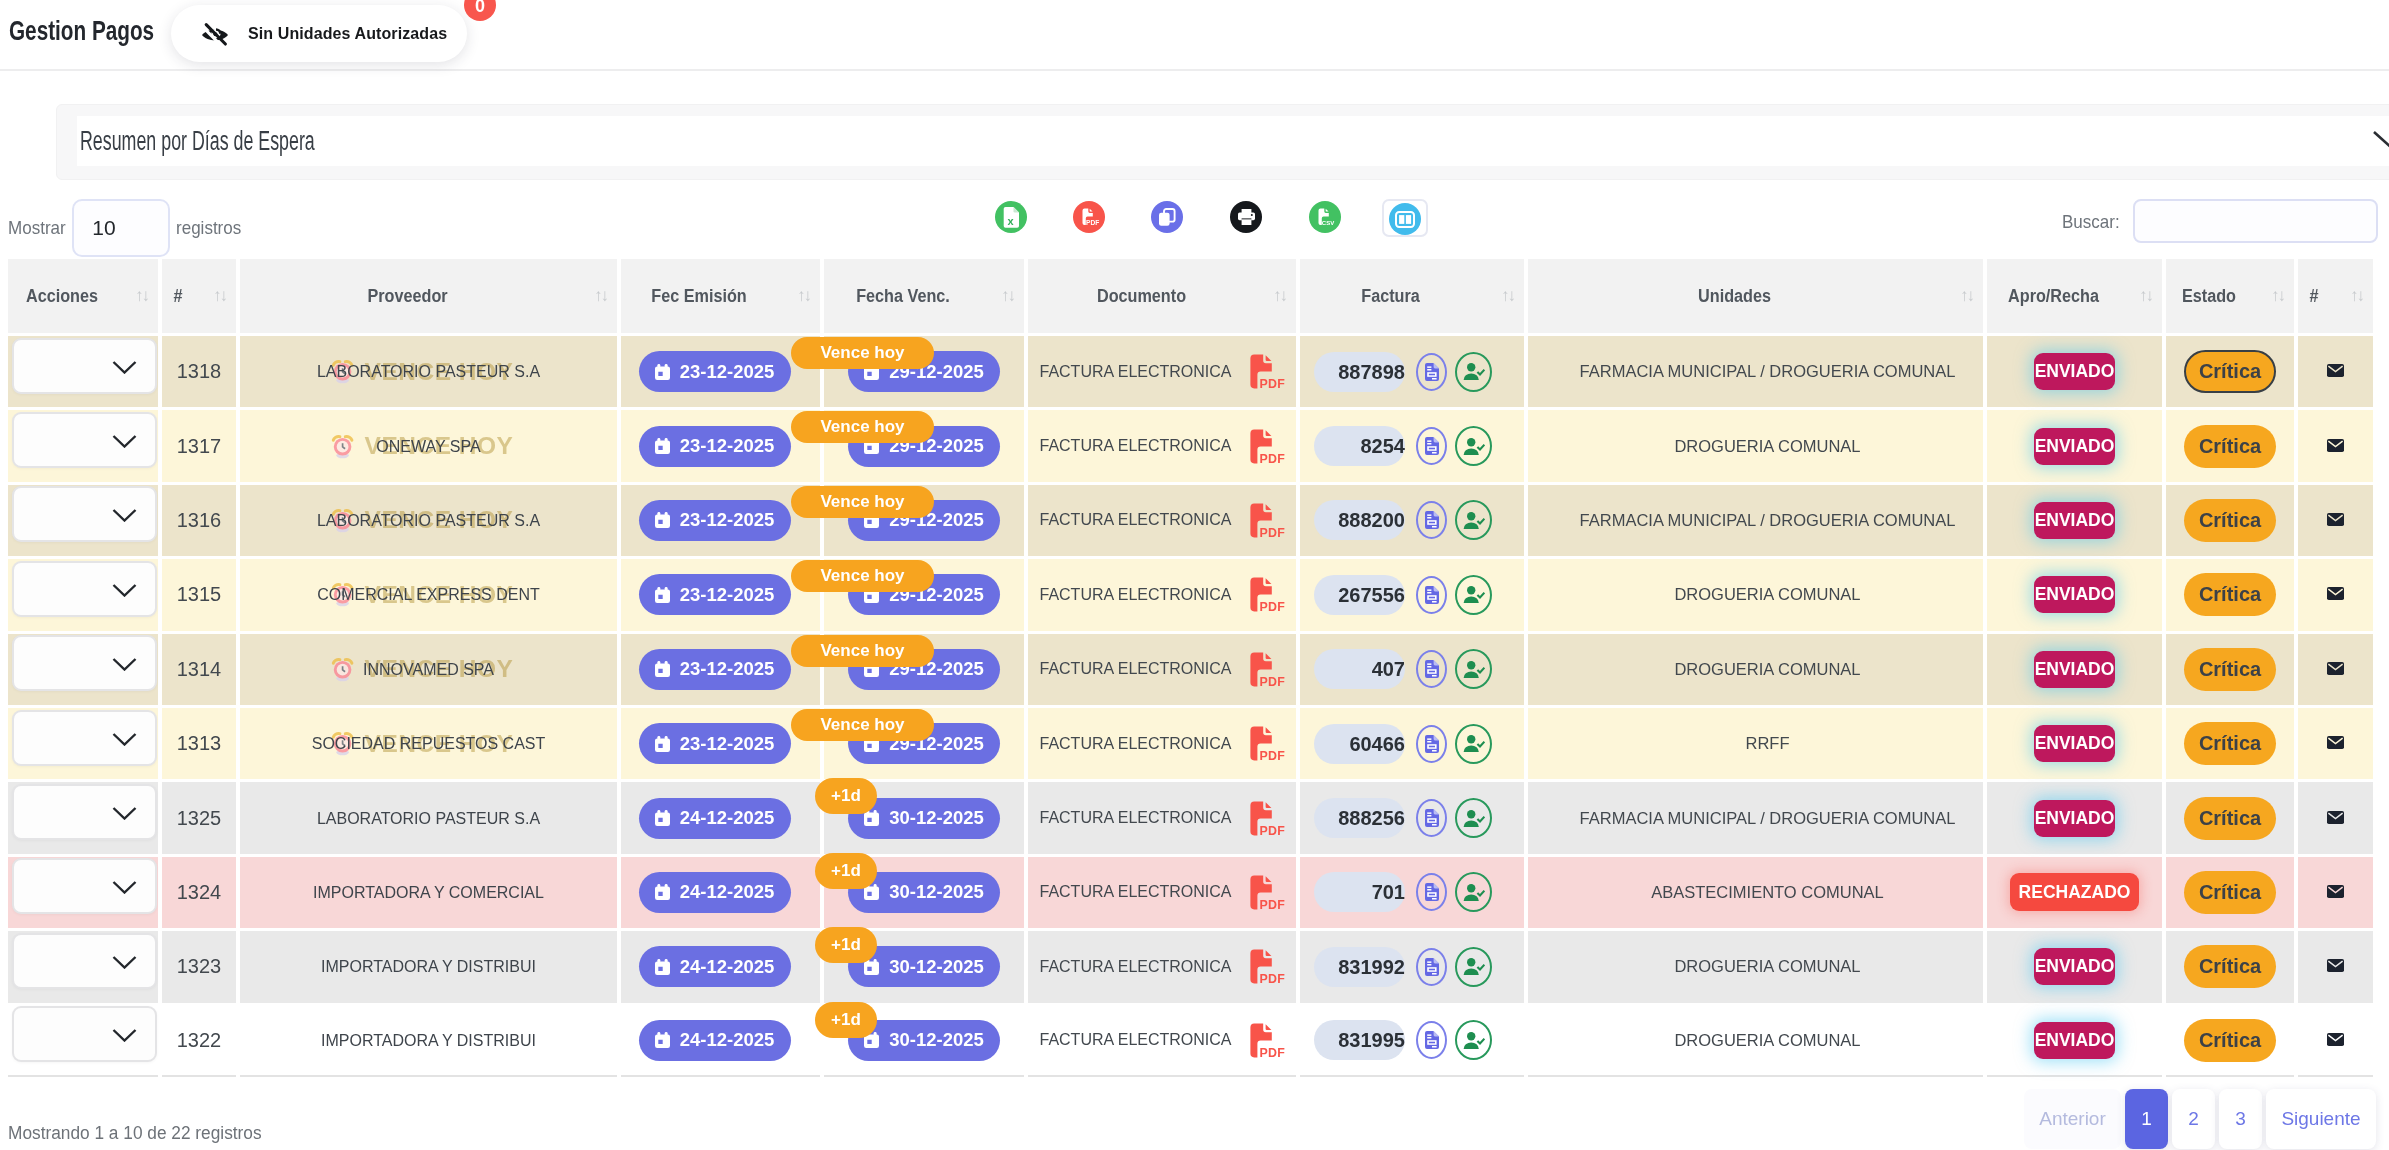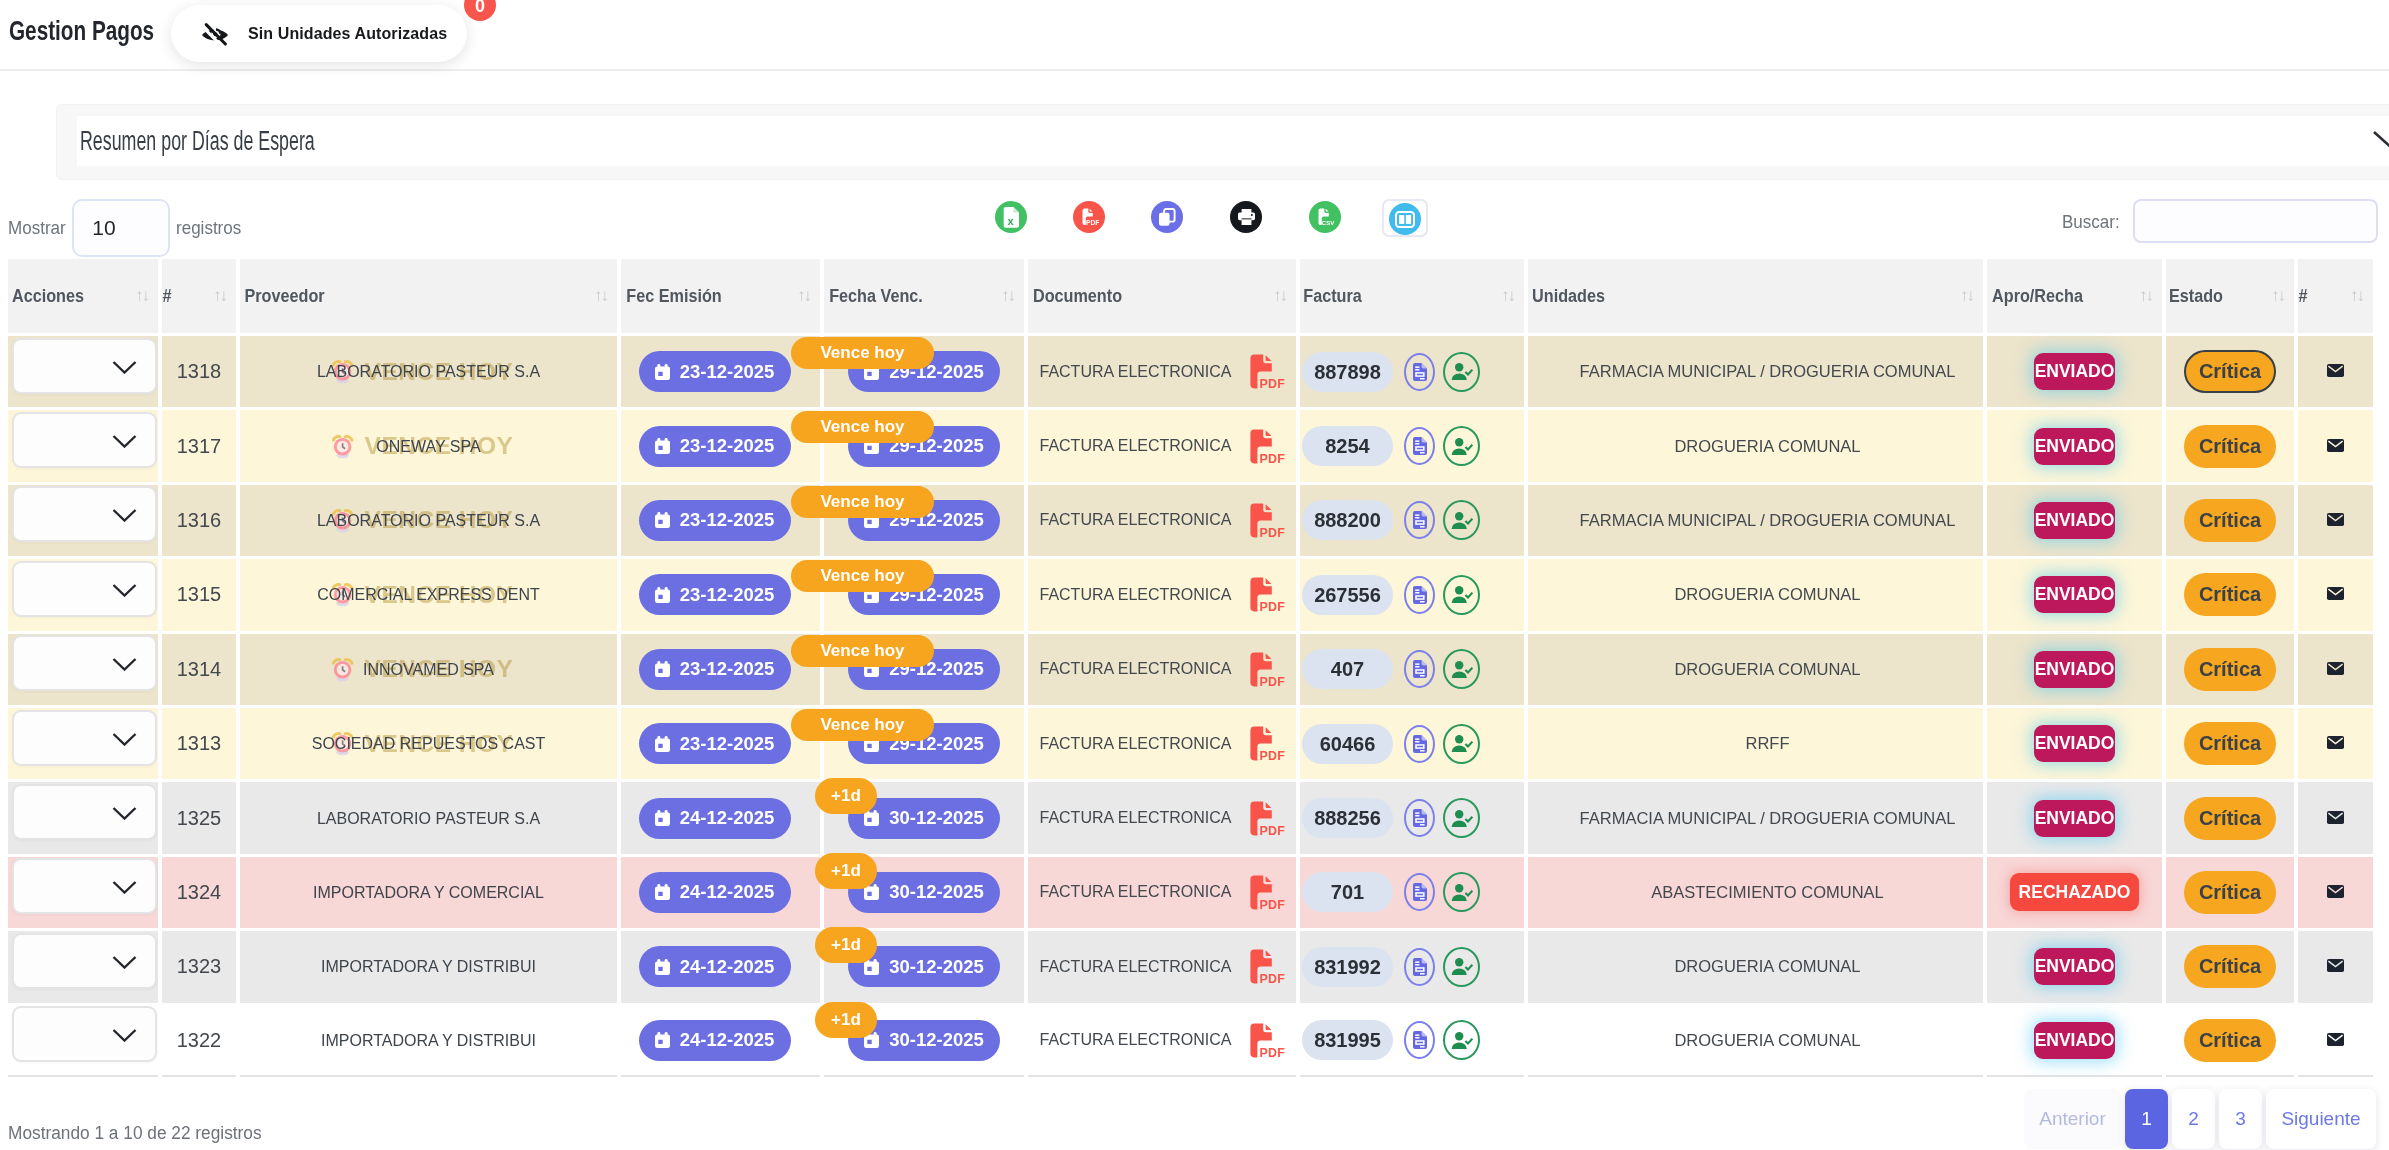--- a/index.html
+++ b/index.html
@@ -12,21 +12,21 @@
 .panel-inner { position:absolute; left:20px; right:20px; top:11px; height:50px; background:#fff; }
 .panel-inner .ptext { position:absolute; left:3px; top:0; line-height:50px; font-size:27px; color:#383e45; transform:scaleX(0.66); transform-origin:left center; white-space:nowrap; }
 .panel-inner svg { position:absolute; right:0px; top:14px; }
 .lbl { position:absolute; font-size:18.5px; color:#6e747b; transform:scaleX(0.92); transform-origin:left center; white-space:nowrap; }
 .lensel { position:absolute; left:72px; top:199px; width:98px; height:58px; background:#fdfdff; border:2px solid #dfe3f6; border-radius:10px; font-size:21px; color:#23272c; text-align:center; line-height:54px; padding-right:34px; }
 .cbtn { position:absolute; top:201px; width:32px; height:32px; border-radius:50%; display:flex; align-items:center; justify-content:center; }
 .colvis-box { position:absolute; left:1382px; top:199px; width:46px; height:38px; background:#fff; border:2px solid #e6e8f2; border-radius:7px; }
 .colvis-box .cbtn { position:absolute; }
 .search { position:absolute; left:2133px; top:199px; width:245px; height:44px; background:#fdfdff; border:2px solid #dcdff4; border-radius:8px; }
 table { position:absolute; left:4px; top:256px; border-collapse:separate; border-spacing:4px 3px; table-layout:fixed; width:2373px; }
-th { height:74px; background:#f2f2f2; font-size:18px; font-weight:bold; color:#51575e; position:relative; text-align:left; padding-right:42px; }
+th { height:74px; background:#f2f2f2; font-size:18px; font-weight:bold; color:#51575e; position:relative; text-align:center; padding-right:42px; }
 th .thx { display:inline-block; transform:scaleX(0.9); transform-origin:center; white-space:nowrap; }
 th .sa { position:absolute; right:10px; top:50%; transform:translateY(-50%); font-weight:normal; font-size:17px; color:#c7cacd; letter-spacing:-2px; }
 td { height:71.4px; text-align:center; vertical-align:middle; font-size:16.5px; color:#42484e; position:relative; padding:0; }
 .ra td { background:#ece4cb; }
 .rb td { background:#fdf6d9; }
 .rg td { background:#e9e9e9; }
 .rp td { background:#f8d7d7; }
 .rw td { background:#ffffff; }
 .lastrow td { border-bottom:2px solid #e3e3e3; }
 .sel { display:block; margin-left:4px; position:relative; top:-6px; width:145px; height:56px; background:#fdfdfd; border:2px solid #e4e4e6; border-radius:9px; position:relative; box-shadow:0 1px 3px rgba(0,0,0,0.04); }
@@ -39,21 +39,21 @@
 .wm .clk { opacity:0.85; }
 .wmt { margin-left:10px; font-size:24.5px; font-weight:bold; color:rgba(173,139,40,0.47); letter-spacing:0.5px; }
 .dbtn { display:inline-flex; align-items:center; justify-content:center; width:152px; height:41px; background:#6b6fe2; border-radius:24px; color:#fff; font-size:18.5px; font-weight:bold; }
 .dbl { position:relative; left:-6px; }
 .dbtn .cal { margin-right:10px; }
 .bdg { position:absolute; z-index:2; background:#f7a41f; color:#fff; font-weight:bold; border-radius:20px; display:flex; align-items:center; justify-content:center; }
 .bdg-v { left:-33px; top:1px; width:143px; height:32px; font-size:17px; }
 .bdg-p { left:-9px; top:-4px; width:62px; height:36px; font-size:17px; }
 .docw { display:inline-flex; align-items:center; font-size:16px; color:#42484e; white-space:nowrap; }
 .docw .pdfi { margin-left:15px; }
-.facw { display:flex; align-items:center; justify-content:flex-start; padding-left:2px; }
+.facw { display:flex; align-items:center; justify-content:flex-start; padding-left:14px;text-align:right; }
 .invp { display:inline-block; width:91px; height:40px; line-height:40px; border-radius:20px; background:#dce3f0; font-size:20px; font-weight:bold; color:#2b3036; }
 .ocir { display:inline-flex; align-items:center; justify-content:center; border-radius:50%; }
 .oc-p { width:31px; height:38px; border:2.5px solid #7b80ea; margin-left:11px; }
 .oc-g { width:37px; height:40px; border:2.5px solid #28995c; margin-left:8px; }
 .c8 { font-size:16.5px; padding-left:24px; }
 .env { display:inline-block; width:81px; height:37px; line-height:37px; background:#be185d; border-radius:9px; color:#fff; font-size:17.5px; font-weight:bold; box-shadow:0 0 16px 3px rgba(64,195,241,0.5); }
 .rec { display:inline-block; width:129px; height:38px; line-height:38px; background:#f5493f; border-radius:9px; color:#fff; font-size:17.5px; font-weight:bold; box-shadow:0 0 12px 2px rgba(245,73,63,0.3);text-align:center; }
 .crit { display:inline-block; width:92px; height:43px; line-height:43px; background:#f6a71f; border-radius:22px; color:#3c4147; font-size:20px; font-weight:bold; }
 .critb { border:2.5px solid #383f45; line-height:38px; }
 .finfo { position:absolute; left:8px; top:1123px; font-size:18px; color:#6d7278; transform:scaleX(0.96); transform-origin:left center; white-space:nowrap; }

